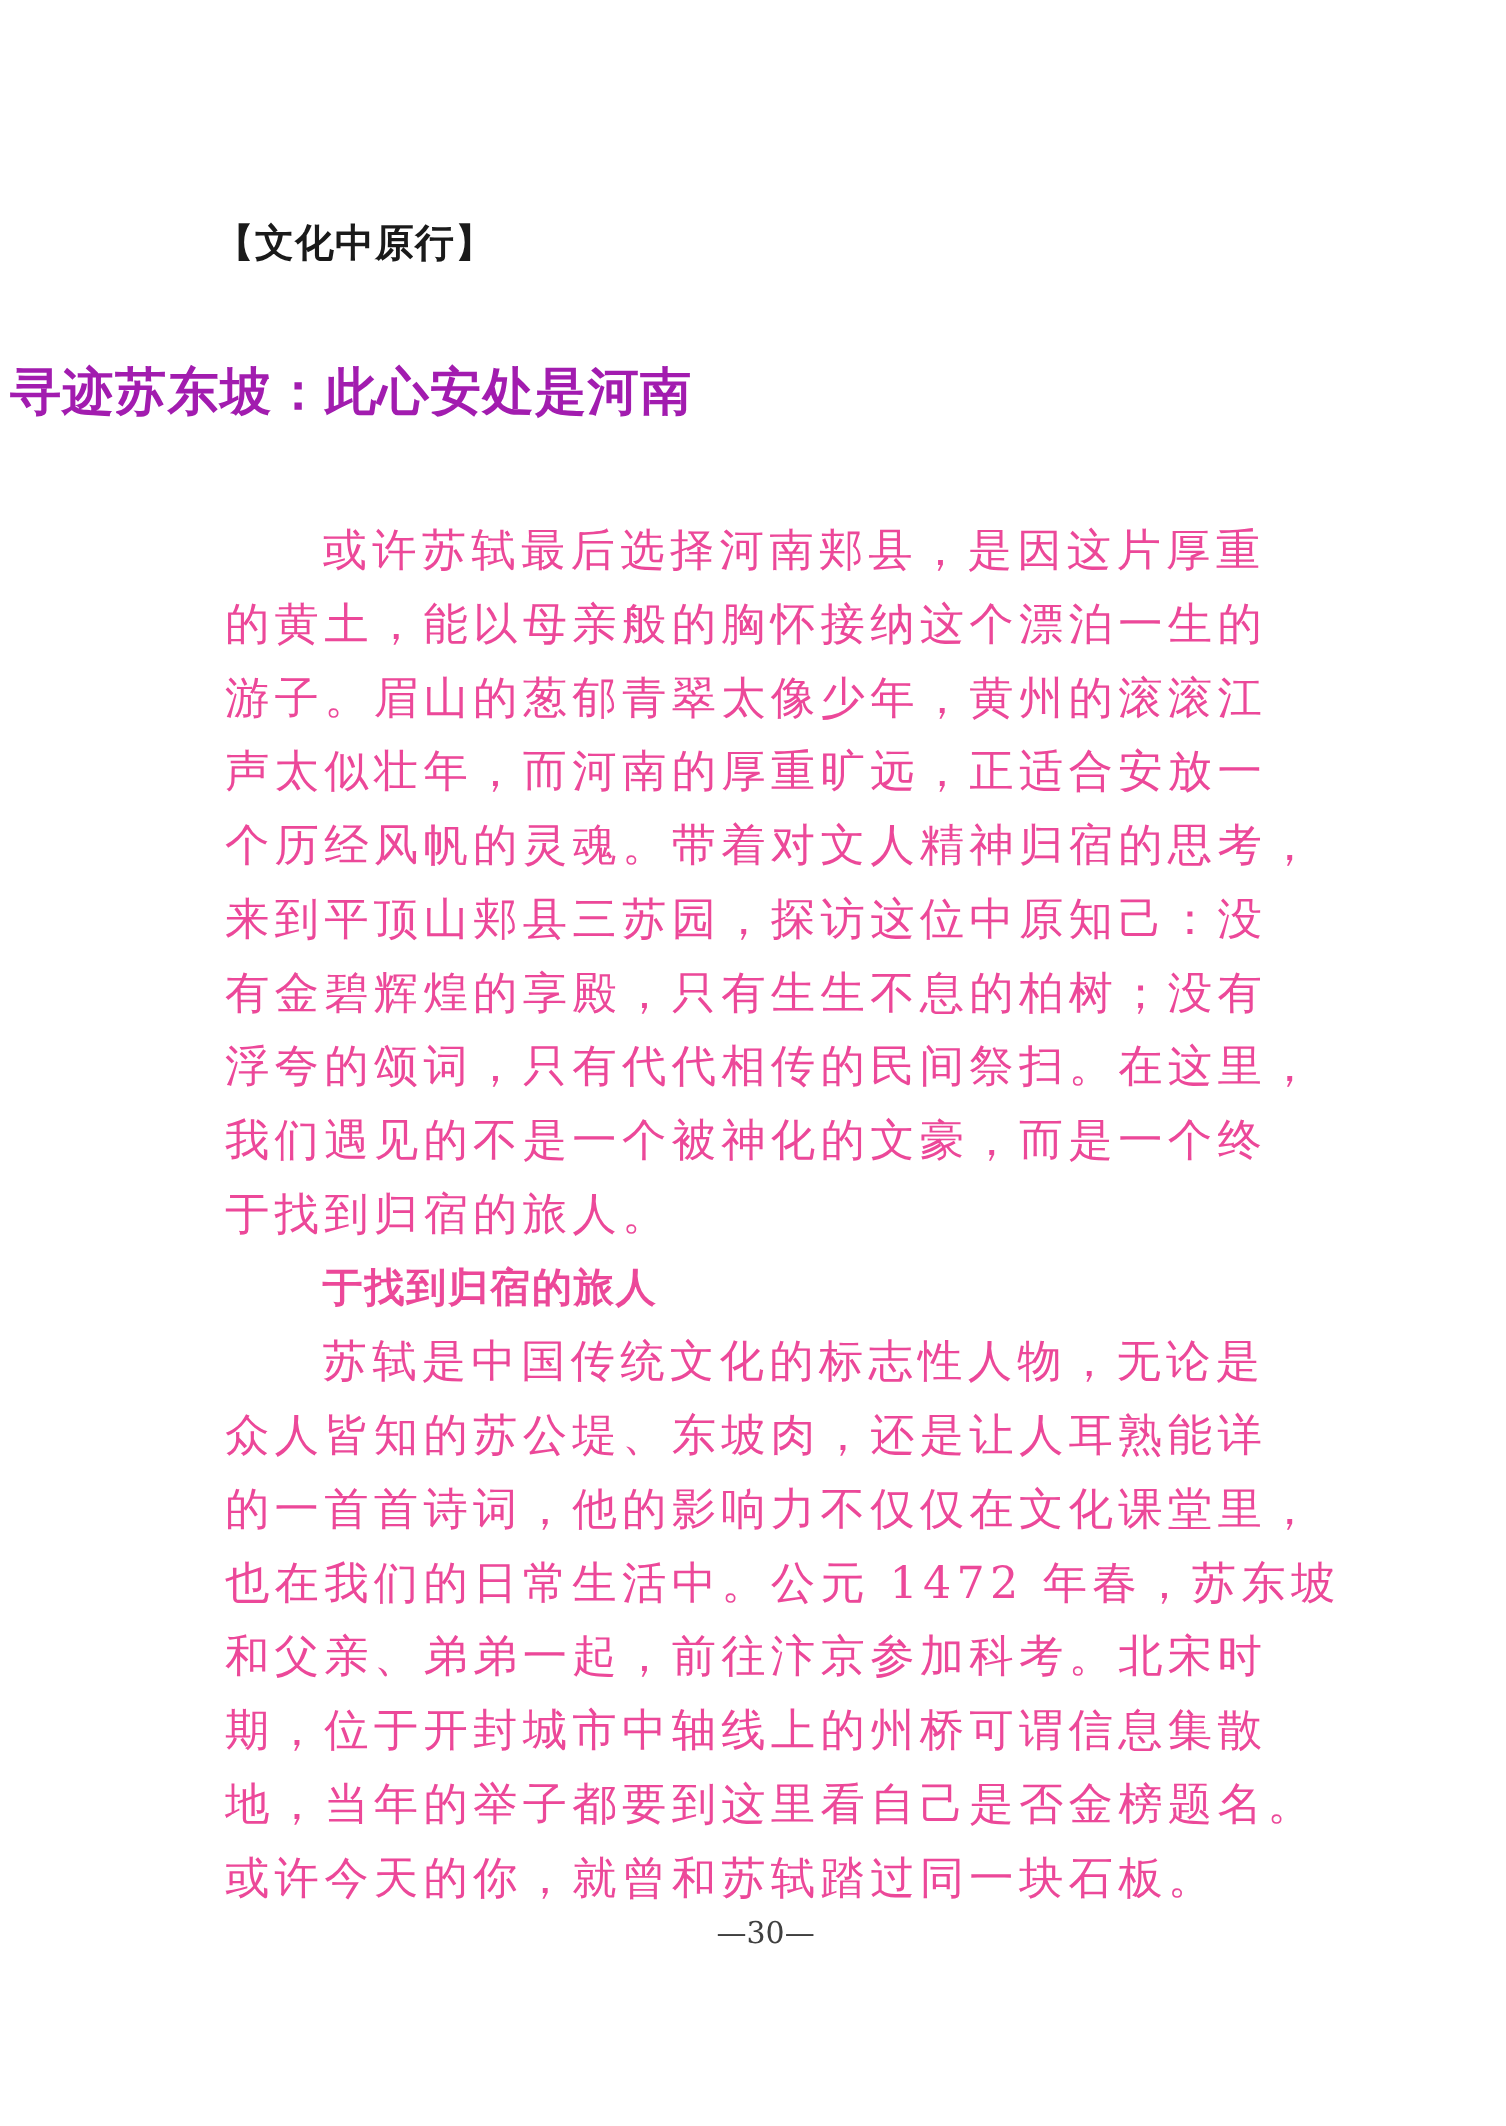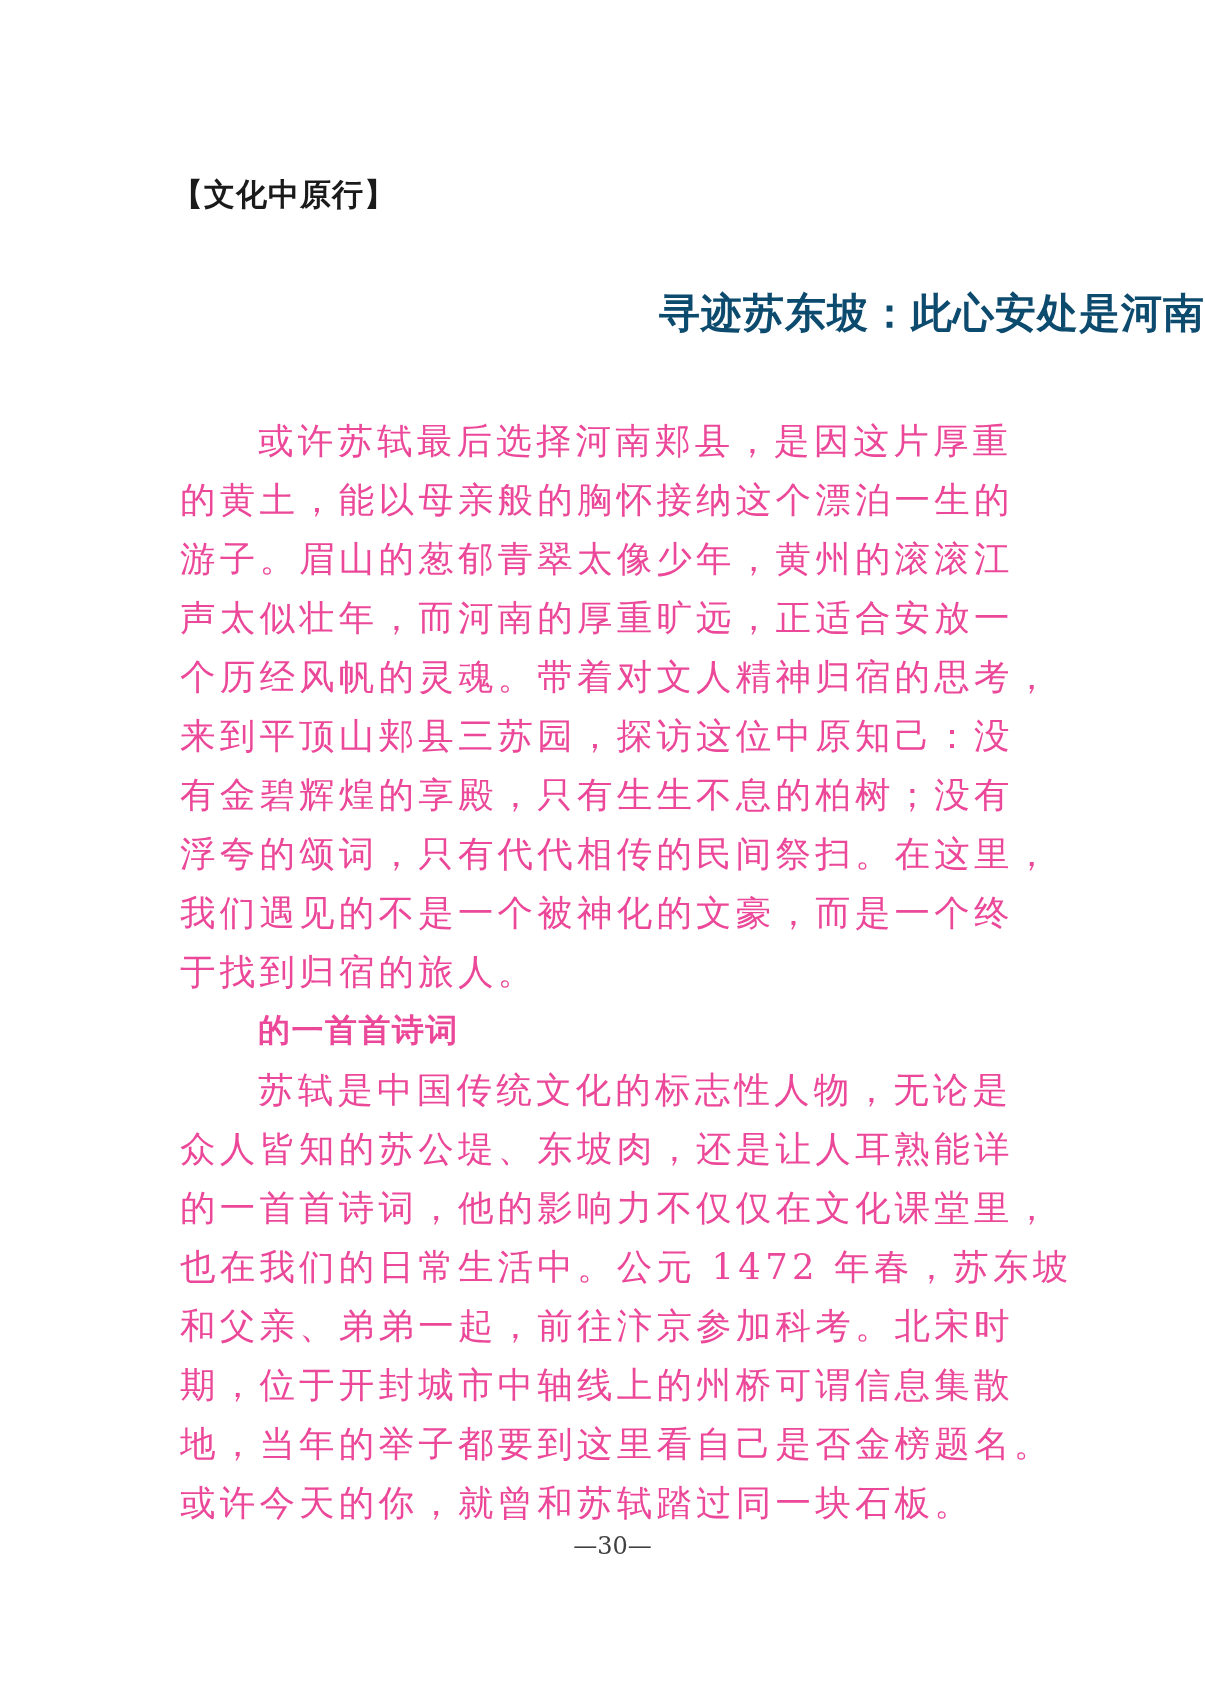--- a/index.html
+++ b/index.html
@@ -30,28 +30,28 @@
       font-size: 31px;
       letter-spacing: 1px;
       color: #1a1a1a;
       white-space: nowrap;
     }
     .article-title {
       position: absolute;
       left: 0;
       width: 1205px;
       top: 286px;
-      text-align: right;
+      text-align: left;
       font-family: "DejaVu Serif", "Liberation Serif", serif;
       font-weight: bold;
       font-size: 41px;
       letter-spacing: 1px;
-      color: #0c4a6e;
+      color: #a21caf;
       white-space: nowrap;
-      padding-left: 28px;
+      padding-left: 8px;
       box-sizing: border-box;
     }
     .body-text {
       position: absolute;
       left: 180px;
       top: 411px;
       width: 840px;
     }
     .line {
       height: 59px;
@@ -94,21 +94,21 @@
     <div class="line indent">或许苏轼最后选择河南郏县，是因这片厚重</div>
     <div class="line">的黄土，能以母亲般的胸怀接纳这个漂泊一生的</div>
     <div class="line">游子。眉山的葱郁青翠太像少年，黄州的滚滚江</div>
     <div class="line">声太似壮年，而河南的厚重旷远，正适合安放一</div>
     <div class="line">个历经风帆的灵魂。带着对文人精神归宿的思考，</div>
     <div class="line">来到平顶山郏县三苏园，探访这位中原知己：没</div>
     <div class="line">有金碧辉煌的享殿，只有生生不息的柏树；没有</div>
     <div class="line">浮夸的颂词，只有代代相传的民间祭扫。在这里，</div>
     <div class="line">我们遇见的不是一个被神化的文豪，而是一个终</div>
     <div class="line">于找到归宿的旅人。</div>
-    <div class="line subhead">的一首首诗词</div>
+    <div class="line subhead">于找到归宿的旅人</div>
     <div class="line indent">苏轼是中国传统文化的标志性人物，无论是</div>
     <div class="line">众人皆知的苏公堤、东坡肉，还是让人耳熟能详</div>
     <div class="line">的一首首诗词，他的影响力不仅仅在文化课堂里，</div>
     <div class="line">也在我们的日常生活中。公元 1472 年春，苏东坡</div>
     <div class="line">和父亲、弟弟一起，前往汴京参加科考。北宋时</div>
     <div class="line">期，位于开封城市中轴线上的州桥可谓信息集散</div>
     <div class="line">地，当年的举子都要到这里看自己是否金榜题名。</div>
     <div class="line">或许今天的你，就曾和苏轼踏过同一块石板。</div>
   </div>
 

